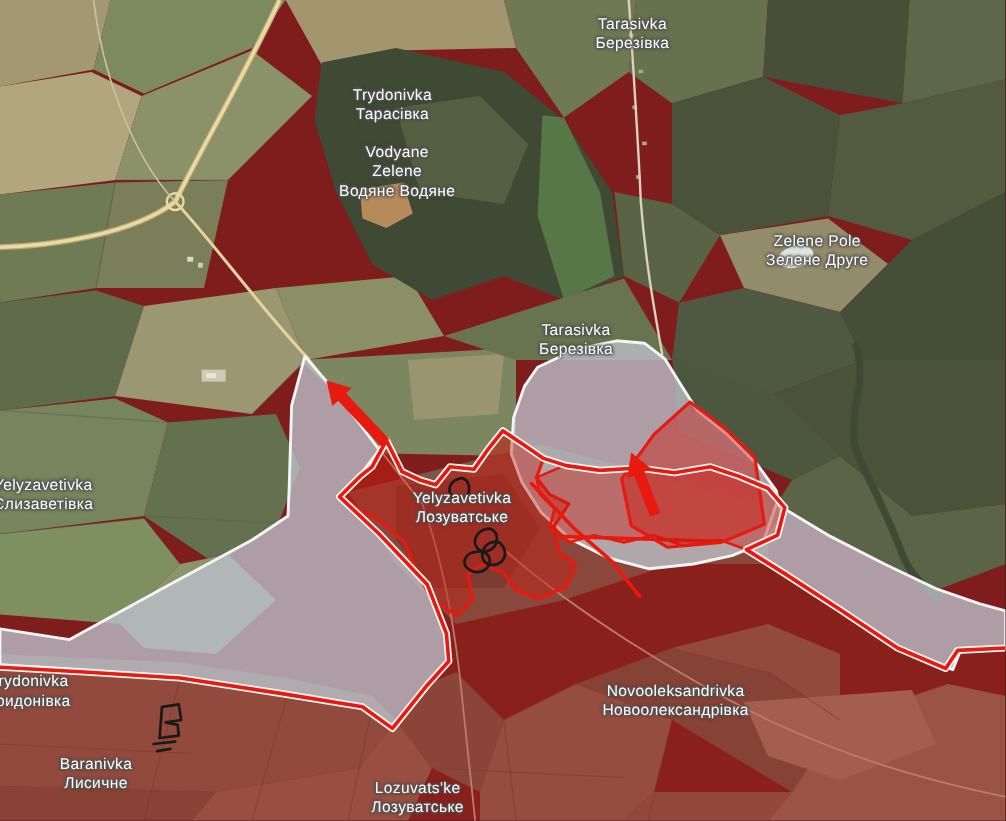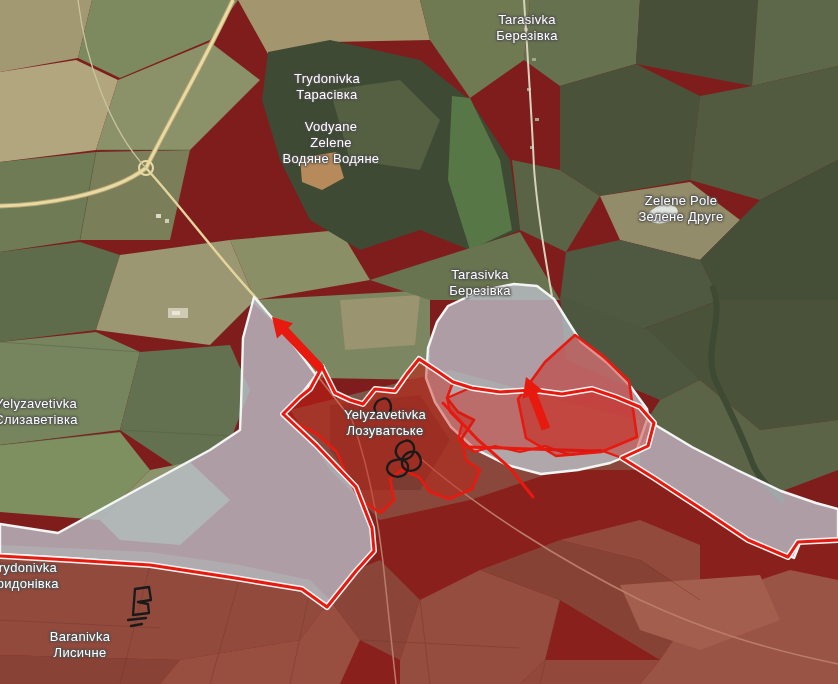--- a/index.html
+++ b/index.html
@@ -191,14 +191,22 @@
         <div>Єлизаветівка</div>
       </div>
       <div class="place-label" style="left: 24px; top: 576px; color: rgb(255, 255, 255);">
         <div>Trydonivka</div>
         <div>Тридонівка</div>
       </div>
       <div class="place-label" style="left: 80px; top: 645px; color: rgb(255, 255, 255);">
         <div>Baranivka</div>
         <div>Лисичне</div>
       </div>
+      <div class="place-label" style="left: 348px; top: 665px; color: rgb(255, 255, 255);">
+        <div>Lozuvats'ke</div>
+        <div>Лозуватське</div>
+      </div>
+      <div class="place-label" style="left: 563px; top: 584px; color: rgb(255, 255, 255);">
+        <div>Novooleksandrivka</div>
+        <div>Новоолександрівка</div>
+      </div>
     </div>
 </div>
 
 </body></html>

